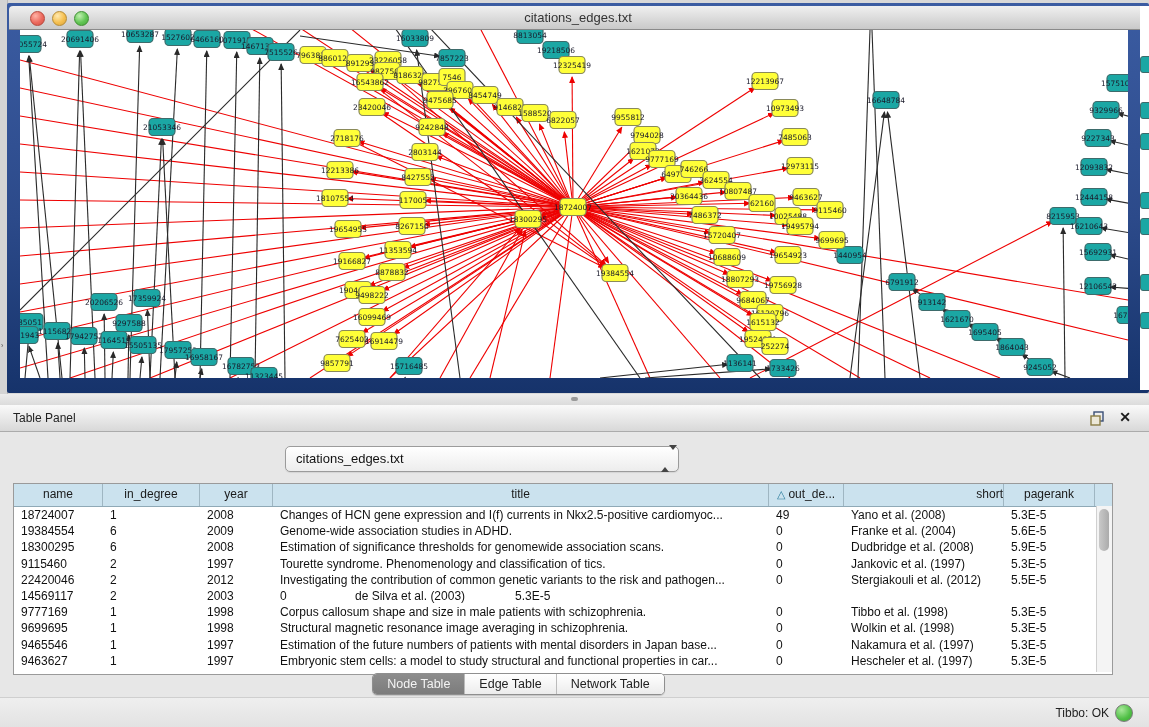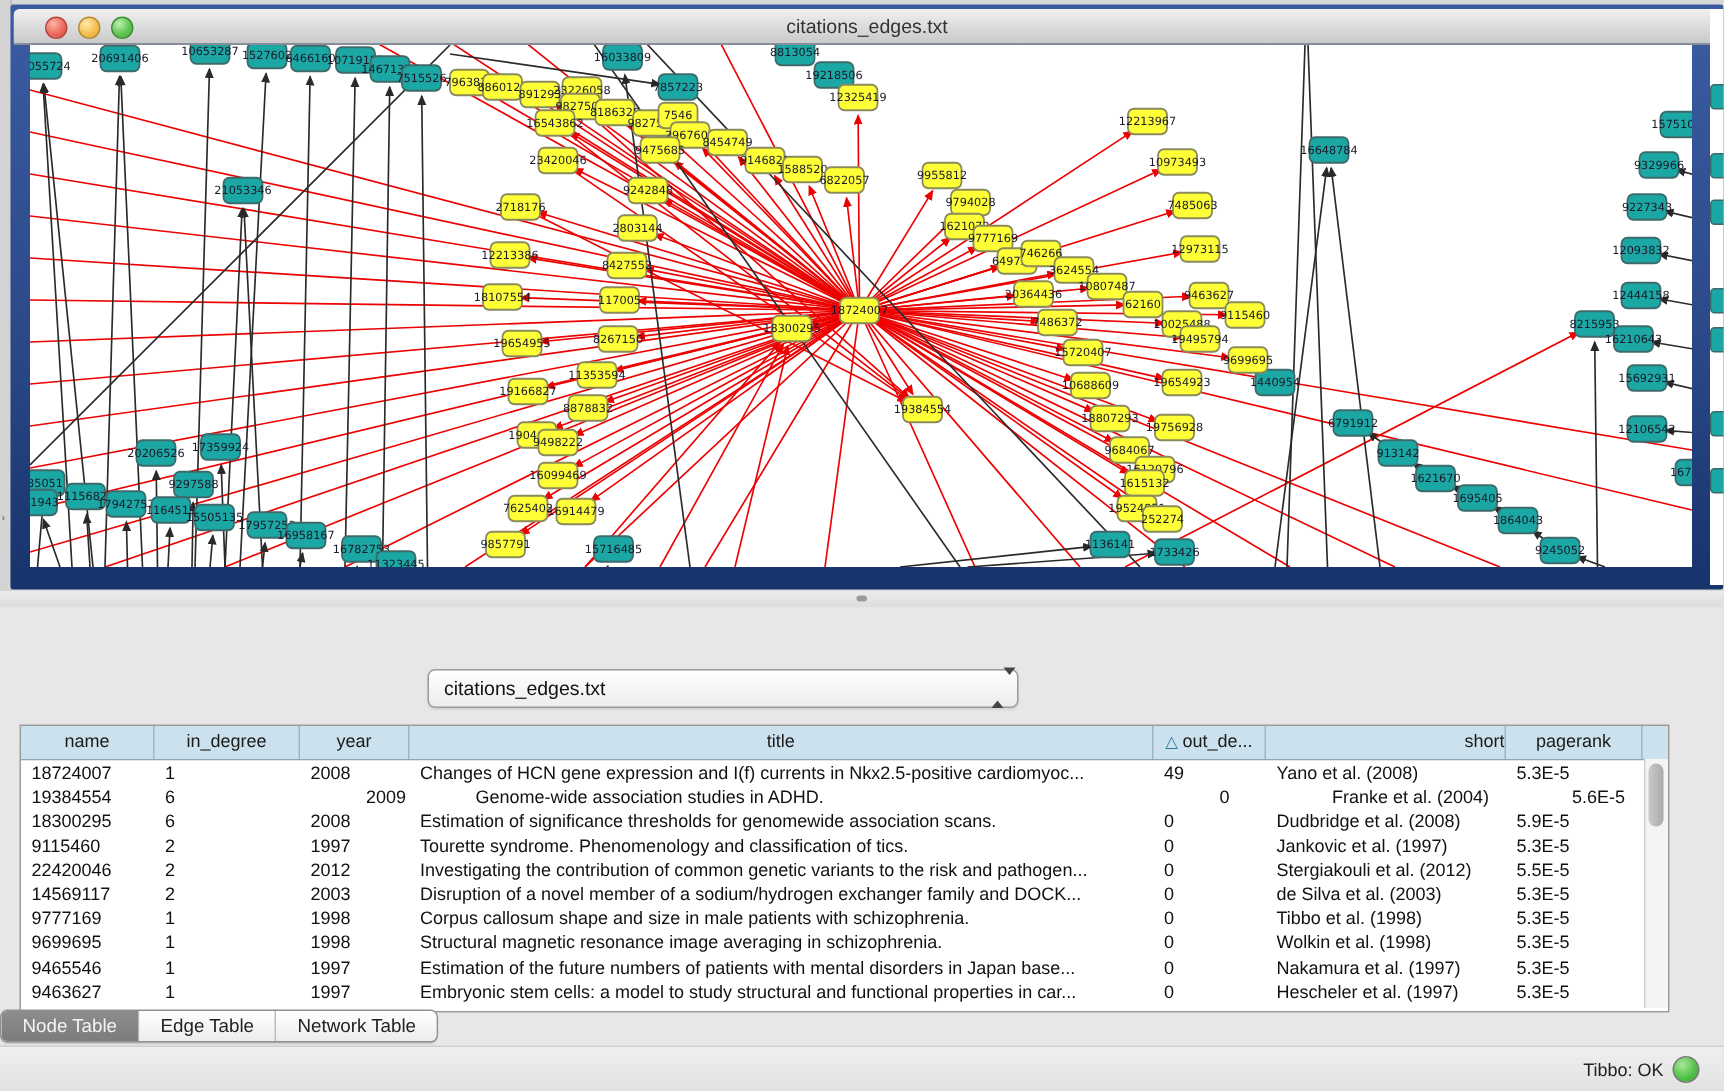--- a/index.html
+++ b/index.html
@@ -45,21 +45,21 @@
   .datatable{position:absolute;left:13px;top:78px;width:1098px;height:190px;background:#fff;border:1px solid #9a9a9a;}
   .thead{display:flex;height:22px;background:#cbe2ee;border-bottom:1px solid #8fa9b6;}
   .th{box-sizing:border-box;border-right:1px solid #9fb6c2;font-size:12px;color:#1a1a1a;text-align:center;line-height:21px;overflow:hidden;white-space:nowrap;}
   .th .sort-tri{color:#2e7f9e;font-size:11px;margin-right:3px;}
   .tbody{position:relative;}
   .tr{display:flex;height:16.2px;background:#fff;}
   .td{box-sizing:border-box;padding-left:7px;font-size:12px;color:#111;overflow:hidden;white-space:nowrap;line-height:16px;}
   .vscroll{position:absolute;right:0;top:22px;width:15px;height:166px;background:#f4f4f4;border-left:1px solid #d0d0d0;}
   .vthumb{position:absolute;left:2px;top:3px;width:10px;height:42px;background:linear-gradient(90deg,#c9c9c9,#ababab);border-radius:5px;}
 
-  .tabbar{position:absolute;left:0;top:268px;width:1037px;height:24px;text-align:left;}
+  .tabbar{position:absolute;left:0;top:268px;width:1037px;height:24px;text-align:center;}
   .seg{display:inline-flex;height:20px;border:1px solid #8f8f8f;border-radius:5px;overflow:hidden;background:#fff;box-shadow:0 1px 1px rgba(0,0,0,.15);}
   .seg .tab{font-size:12.5px;padding:0 14px;line-height:20px;color:#222;background:linear-gradient(180deg,#ffffff,#ececec);border-right:1px solid #bbb;}
   .seg .tab:last-child{border-right:none;}
   .seg .tab.sel{background:linear-gradient(180deg,#8d8d8d,#7c7c7c);color:#f4f4f4;}
 
   .statusbar{position:absolute;left:0;top:697px;width:1149px;height:30px;background:linear-gradient(180deg,#efefef,#e2e2e2);border-top:1px solid #cfcfcf;}
   .mem-label{position:absolute;right:40px;top:8px;font-size:12px;color:#222;}
   .mem-dot{position:absolute;right:16px;top:6px;width:16px;height:16px;border-radius:50%;background:radial-gradient(circle at 35% 30%,#a8e89a,#4fbf45 60%,#3da336);border:1px solid #7a7a7a;}
 </style>
 </head>
@@ -724,20 +724,30 @@
     <div class="sliver-node" style="top:268px"></div>
     <div class="sliver-node" style="top:306px"></div>
   </div>
 </div>
 
 <div class="divider">
     <span class="grip"></span>
   </div>
 
 <div class="table-panel">
+  <div class="panel-header">
+    <span class="ph-title">Table Panel</span>
+    <span class="float-btn">
+      <svg width="17" height="17" viewBox="0 0 17 17">
+        <rect x="4" y="2" width="9" height="9" fill="none" stroke="#3a4f75" stroke-width="1.4"></rect>
+        <rect x="1" y="6" width="9" height="9" fill="#ece8d8" stroke="#8a7d45" stroke-width="1.4"></rect>
+      </svg>
+    </span>
+    <span class="close-btn">✕</span>
+  </div>
 
   <div class="toolbar">
     <span class="tb-btn" style="left:12px">
       <svg width="26" height="26" viewBox="0 0 26 26">
         <rect x="2" y="4" width="18" height="15" fill="#fff" stroke="#5b8fc4" stroke-width="1.4"></rect>
         <rect x="2" y="4" width="18" height="4" fill="#b8d4ee" stroke="#5b8fc4" stroke-width="1"></rect>
         <line x1="8" y1="8" x2="8" y2="19" stroke="#5b8fc4"></line>
           <line x1="14" y1="8" x2="14" y2="19" stroke="#5b8fc4"></line>
         <line x1="2" y1="13" x2="20" y2="13" stroke="#5b8fc4"></line>
         <circle cx="19" cy="19" r="4.5" fill="#cfcfcf" stroke="#8a8a8a"></circle>
@@ -816,21 +826,21 @@
           <div class="td" style="width: 97px; flex: 0 0 97px;">1</div>
           <div class="td" style="width: 73px; flex: 0 0 73px;">2008</div>
           <div class="td" style="width: 496px; flex: 0 0 496px;">Changes of HCN gene expression and I(f) currents in Nkx2.5-positive cardiomyoc...</div>
           <div class="td" style="width: 75px; flex: 0 0 75px;">49</div>
           <div class="td" style="width: 160px; flex: 0 0 160px;">Yano et al. (2008)</div>
           <div class="td" style="width: 91px; flex: 0 0 91px;">5.3E-5</div>
         </div>
         <div class="tr">
           <div class="td" style="width: 89px; flex: 0 0 89px;">19384554</div>
           <div class="td" style="width: 97px; flex: 0 0 97px;">6</div>
-          <div class="td" style="width: 73px; flex: 0 0 73px; margin-left: 37px;">2009</div>
+          <div class="td" style="width: 73px; flex: 0 0 73px;">2009</div>
           <div class="td" style="width: 496px; flex: 0 0 496px;">Genome-wide association studies in ADHD.</div>
           <div class="td" style="width: 75px; flex: 0 0 75px;">0</div>
           <div class="td" style="width: 160px; flex: 0 0 160px;">Franke et al. (2004)</div>
           <div class="td" style="width: 91px; flex: 0 0 91px;">5.6E-5</div>
         </div>
         <div class="tr">
           <div class="td" style="width: 89px; flex: 0 0 89px;">18300295</div>
           <div class="td" style="width: 97px; flex: 0 0 97px;">6</div>
           <div class="td" style="width: 73px; flex: 0 0 73px;">2008</div>
           <div class="td" style="width: 496px; flex: 0 0 496px;">Estimation of significance thresholds for genomewide association scans.</div>
@@ -853,21 +863,20 @@
           <div class="td" style="width: 73px; flex: 0 0 73px;">2012</div>
           <div class="td" style="width: 496px; flex: 0 0 496px;">Investigating the contribution of common genetic variants to the risk and pathogen...</div>
           <div class="td" style="width: 75px; flex: 0 0 75px;">0</div>
           <div class="td" style="width: 160px; flex: 0 0 160px;">Stergiakouli et al. (2012)</div>
           <div class="td" style="width: 91px; flex: 0 0 91px;">5.5E-5</div>
         </div>
         <div class="tr">
           <div class="td" style="width: 89px; flex: 0 0 89px;">14569117</div>
           <div class="td" style="width: 97px; flex: 0 0 97px;">2</div>
           <div class="td" style="width: 73px; flex: 0 0 73px;">2003</div>
-          <div class="td" style="width: 496px; flex: 0 0 496px;">Disruption of a novel member of a sodium/hydrogen exchanger family and DOCK...</div>
           <div class="td" style="width: 75px; flex: 0 0 75px;">0</div>
           <div class="td" style="width: 160px; flex: 0 0 160px;">de Silva et al. (2003)</div>
           <div class="td" style="width: 91px; flex: 0 0 91px;">5.3E-5</div>
         </div>
         <div class="tr">
           <div class="td" style="width: 89px; flex: 0 0 89px;">9777169</div>
           <div class="td" style="width: 97px; flex: 0 0 97px;">1</div>
           <div class="td" style="width: 73px; flex: 0 0 73px;">1998</div>
           <div class="td" style="width: 496px; flex: 0 0 496px;">Corpus callosum shape and size in male patients with schizophrenia.</div>
           <div class="td" style="width: 75px; flex: 0 0 75px;">0</div>

